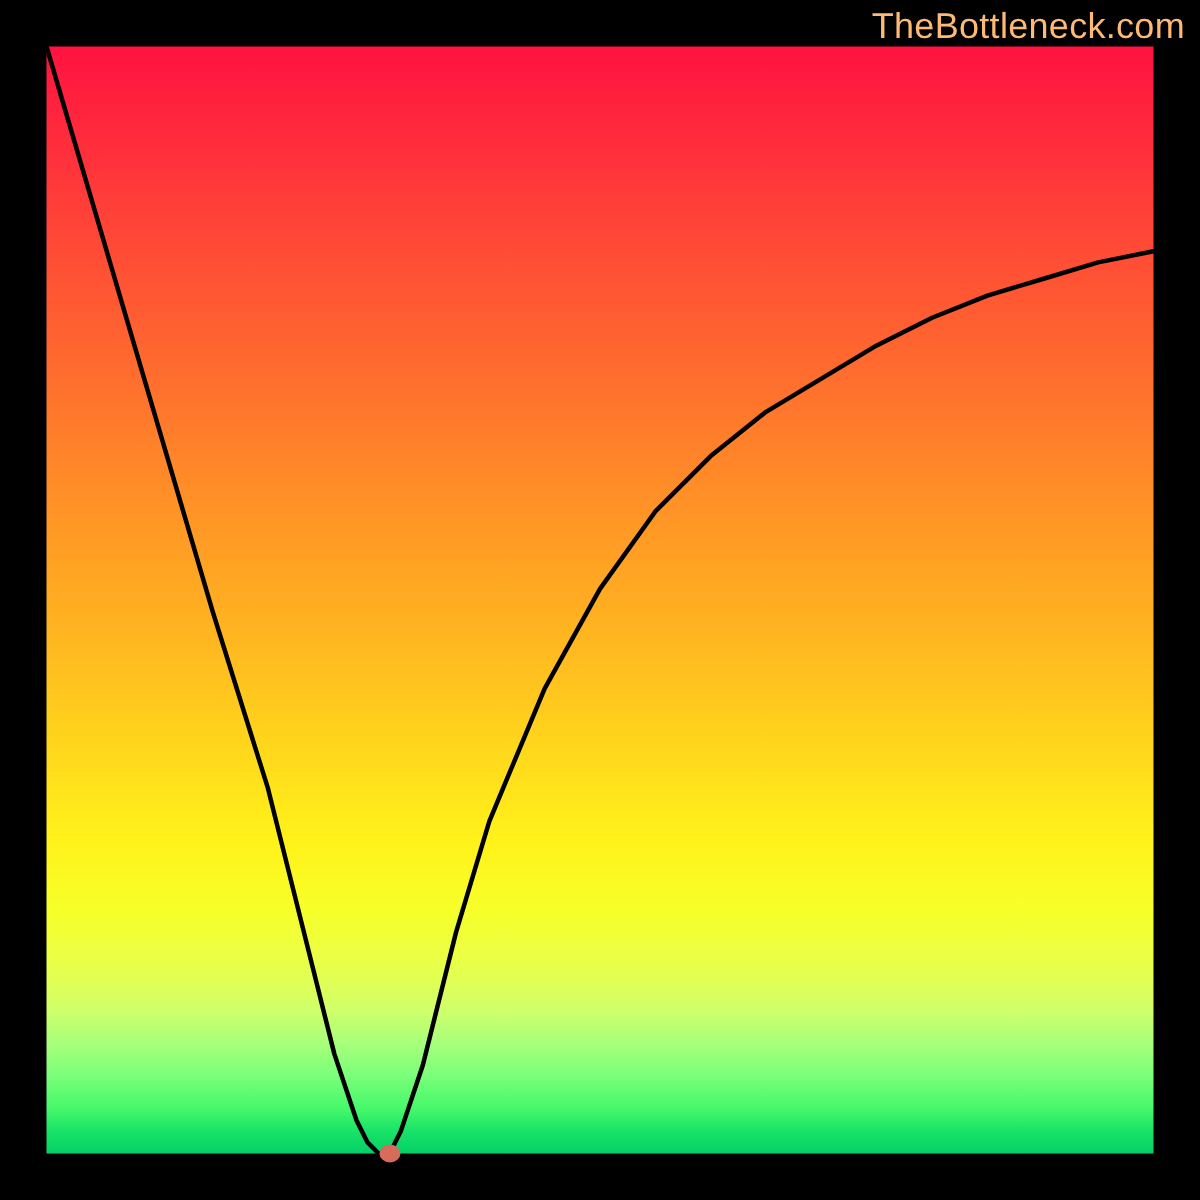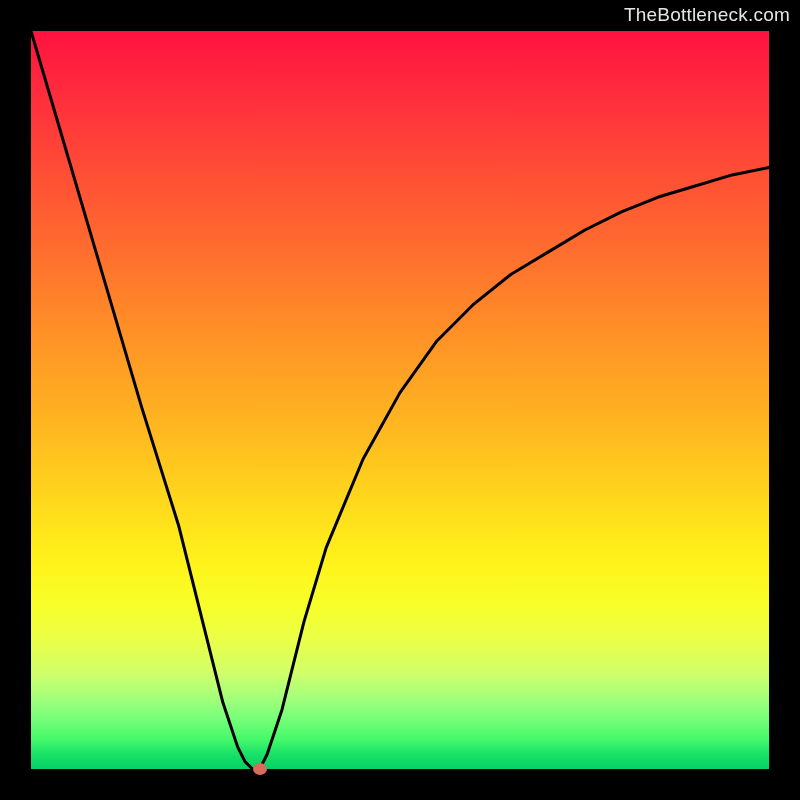--- a/index.html
+++ b/index.html
@@ -41,22 +41,22 @@
       #7aff7a 93%,
       #45f86a 96%,
       #18e268 98%,
       #06cf65 100%
     );
   }
   .watermark {
     position: absolute;
     top: 4px;
     right: 10px;
-    color: #e5e5e5;
-    font-size: 19px;
+    color: #fdba74;
+    font-size: 24px;
     letter-spacing: 0.2px;
     user-select: none;
   }
   svg.curve {
     position: absolute;
     left: 0;
     top: 0;
     width: 738px;
     height: 738px;
     overflow: visible;

